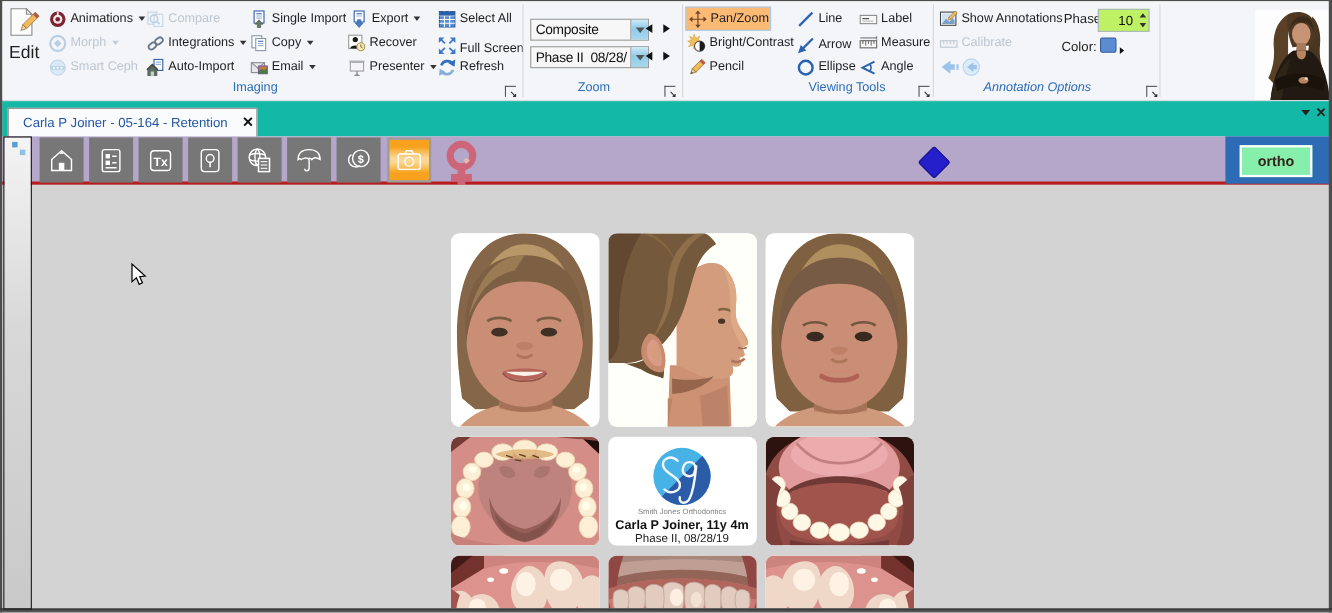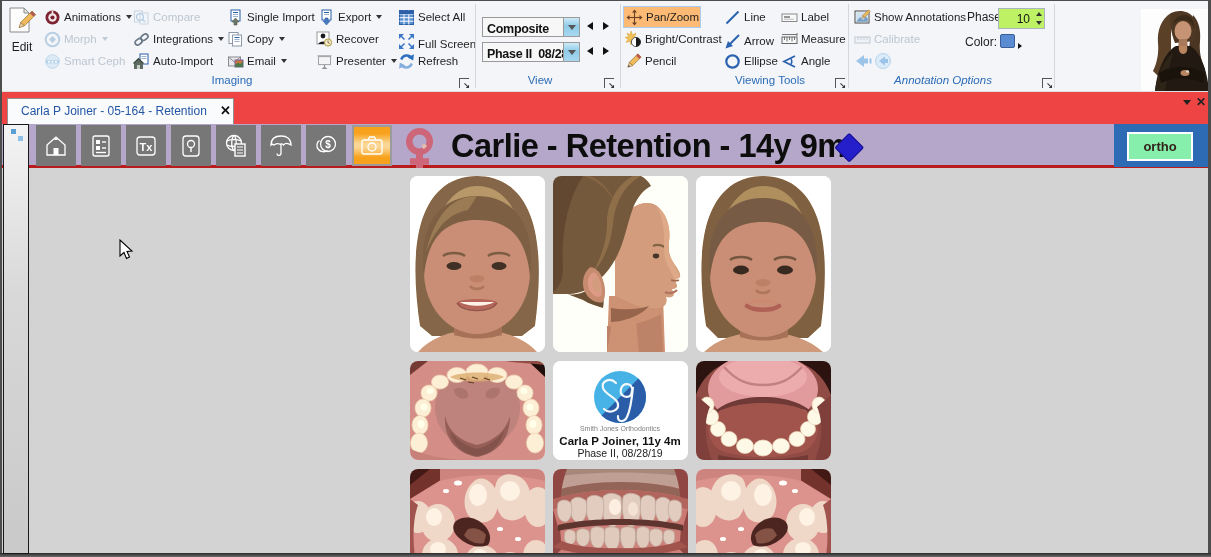--- a/index.html
+++ b/index.html
@@ -8,57 +8,57 @@
 #ribbon{left:2px;top:1px;width:1207px;height:90px;background:#f3f5f8;}
 .gsep{width:1px;top:3px;height:84px;background:#d4d7dc;}
 .glabel{font-size:11.5px;color:#2b6cb8;top:73px;height:14px;text-align:center;}
 .gexp{width:10px;height:10px;top:77px;border-left:1px solid #555;border-top:1px solid #555;}
 .gexp:after{content:"\2198";position:absolute;right:-1px;bottom:-2px;font-size:8px;color:#333;font-weight:bold;}
 .rbtn{height:22px;font-size:11.5px;color:#1e1e1e;white-space:nowrap;display:flex;align-items:center;}
 .rbtn .ic{width:17px;height:17px;margin-right:3px;flex:0 0 auto;}
 .dis{color:#bdc6d1;}
 .drop{display:inline-block;width:0;height:0;border-left:3.5px solid transparent;border-right:3.5px solid transparent;border-top:4px solid #333;margin-left:5px;}
 .dropd{border-top-color:#c2cad4;}
-.combo{width:98px;height:20px;background:#f7f7f7;border:1px solid #9a9a9a;font-size:12.5px;letter-spacing:-0.3px;color:#111;display:flex;align-items:flex-end;font-weight:bold;}
+.combo{width:108px;height:20px;background:#f7f7f7;border:1px solid #9a9a9a;font-size:12.5px;letter-spacing:-0.3px;color:#111;display:flex;align-items:center;}
 .combo .txt{flex:1;padding-left:4px;white-space:nowrap;overflow:hidden;}
 .combo .btn{width:16px;height:100%;background:linear-gradient(#cdeaf7,#8fcbe9 45%,#a8d8ef);border-left:1px solid #9a9a9a;display:flex;align-items:center;justify-content:center;}
 .combo .btn i{width:0;height:0;border-left:4px solid transparent;border-right:4px solid transparent;border-top:5px solid #555;}
 .arrL{width:0;height:0;border-top:4.5px solid transparent;border-bottom:4.5px solid transparent;border-right:6px solid #111;}
 .arrR{width:0;height:0;border-top:4.5px solid transparent;border-bottom:4.5px solid transparent;border-left:6px solid #111;}
-#tabrow{left:2px;top:91px;width:1207px;height:33px;background:#ef4444;border-top:1px solid #e0e0e0;}
+#tabrow{left:2px;top:91px;width:1207px;height:33px;background:#14b8a6;border-top:1px solid #e0e0e0;}
 #tab{position:absolute;left:5px;top:6px;width:227px;height:27px;background:#fafbfd;border:1px solid #909090;border-bottom:none;font-size:12px;color:#2456a4;display:flex;align-items:center;padding-left:13px;padding-bottom:3px;white-space:nowrap;}
 .gicon{stroke:#fff;fill:none;stroke-width:1.3;}
 #purple{left:2px;top:124px;width:1207px;height:44px;background:#b5a7c9;border-bottom:3px solid #b91c1c;font-weight:bold;}
 .gbtn{position:absolute;top:1px;width:40px;height:41px;background:#777;display:flex;align-items:center;justify-content:center;}
 #content{left:2px;top:168px;width:1207px;height:385px;background:#d3d3d3;overflow:hidden;}
 #lstrip{position:absolute;left:3px;top:124px;width:26px;height:430px;background:linear-gradient(180deg,#f4f4f4,#d8d8d8 40%,#c9c9c9);border:1px solid #1a1a1a;z-index:5;}
 #lstrip .d1{position:absolute;left:7px;top:4px;width:5px;height:5px;background:#5a9fd4;}
 #lstrip .d2{position:absolute;left:14px;top:11px;width:5px;height:5px;background:#8ec0e8;}
-.card{position:absolute;background:#fff;border-radius:8px;overflow:hidden;}
+.card{position:absolute;background:#fff;border-radius:8px;overflow:hidden;margin-top:36px;}
 .photo svg{filter:brightness(1.1) saturate(0.88);}
 .bL{left:0;top:0;width:2px;height:557px;background:#4d4d4d;}
 .bR{left:1208px;top:0;width:3px;height:557px;background:#4d4d4d;}
 .bT{left:0;top:0;width:1211px;height:1px;background:#4d4d4d;}
 .bB{left:0;top:553px;width:1211px;height:4px;background:linear-gradient(#2a2a2a,#6a6a6a);}
 </style></head>
 <body>
 <div id="ribbon" class="abs">
 
   <div class="abs" style="left:5px;top:6px;width:30px;height:26px;">
     <svg width="30" height="26" viewBox="0 0 30 26">
       <path d="M3 1 L17 1 L22 6 L22 25 L3 25 Z" fill="#fdfdfd" stroke="#8a8a8a"></path>
       <path d="M17 1 L17 6 L22 6 Z" fill="#e8e8e8" stroke="#8a8a8a"></path>
       <g transform="rotate(45 18 14)">
           <rect x="16" y="2" width="5" height="16" fill="#f0b95c" stroke="#9a7430" stroke-width="0.7"></rect>
           <path d="M16 18 L21 18 L18.5 23 Z" fill="#e8d0a8" stroke="#9a7430" stroke-width="0.7"></path>
           <rect x="16" y="2" width="5" height="3" fill="#b05a50"></rect>
         </g>
     </svg>
   </div>
-  <div class="abs" style="left:0px;top:39px;width:40px;text-align:center;font-size:12px;color:#1e1e1e;">Edit</div>
+  <div class="abs" style="left:0px;top:39px;width:40px;text-align:center;font-size:16px;color:#1e1e1e;">Edit</div>
 
   <div class="rbtn abs" style="left:42px;top:5px;"><svg class="ic" viewBox="0 0 17 17">
         <circle cx="8.5" cy="8.5" r="7" fill="#7c2230"></circle>
         <circle cx="8.5" cy="8.5" r="4.2" fill="#f3e9ea"></circle>
         <circle cx="8.5" cy="8.5" r="2.1" fill="#7c2230"></circle>
         <rect x="7.7" y="1.8" width="1.6" height="4" fill="#f3e9ea"></rect>
       </svg>Animations<span class="drop"></span></div>
   <div class="rbtn dis abs" style="left:42px;top:27px;"><svg class="ic" viewBox="0 0 17 17">
         <circle cx="8.5" cy="8.5" r="6.8" fill="none" stroke="#b9cfe4" stroke-width="2"></circle>
         <path d="M5 8.5 L8.5 5 L12 8.5 L8.5 12 Z" fill="#b9cfe4"></path>
@@ -177,21 +177,21 @@
   <div class="combo abs" style="left:480px;top:41px;">
       <span class="txt">Phase II&nbsp; 08/28/</span>
       <span class="btn">
         <i></i>
       </span>
     </div>
   <div class="arrL abs" style="left:585px;top:21px;"></div>
   <div class="arrR abs" style="left:601px;top:21px;"></div>
   <div class="arrL abs" style="left:585px;top:46px;"></div>
   <div class="arrR abs" style="left:601px;top:46px;"></div>
-  <div class="glabel abs" style="left:478px;width:120px;">View</div>
+  <div class="glabel abs" style="left:478px;width:120px;">Zoom</div>
   <div class="gexp abs" style="left:602px;"></div>
   <div class="gsep abs" style="left:618px;"></div>
 
   <div class="rbtn abs" style="left:621px;top:5px;width:78px;height:22px;background:#fdba74;border:1px solid #a9cbee;padding-left:2px;"><svg class="ic" viewBox="0 0 17 17">
         <g fill="#6b4226" stroke="#6b4226" stroke-width="1.1">
           <line x1="8.5" y1="3" x2="8.5" y2="14"></line>
           <line x1="3" y1="8.5" x2="14" y2="8.5"></line>
         </g>
         <g fill="#6b4226">
           <path d="M8.5 0.5 L11 3.5 L6 3.5 Z"></path>
@@ -372,21 +372,20 @@
   <div class="abs" style="left:400px;top:0px;width:40px;height:44px;">
     <svg width="40" height="44" viewBox="0 0 40 44">
         <g stroke="#ce6679" fill="none">
           <circle cx="17.5" cy="17.5" r="10.25" stroke-width="6.5"></circle>
           <line x1="17.5" y1="28" x2="17.5" y2="44" stroke-width="7"></line>
           <line x1="8" y1="37.5" x2="27" y2="37.5" stroke-width="6.5"></line>
         </g>
         <path d="M25.2 21.5 A10.25 10.25 0 0 1 21.5 25.2 L19.5 21.7 A6 6 0 0 0 21.7 19.5 Z" fill="#e3bcae"></path>
       </svg>
   </div>
-  <div class="abs" style="left:449px;top:4px;font-size:32.5px;color:#0d0d0d;white-space:nowrap;letter-spacing:-0.5px;">Carlie - Retention - 14y 9m</div>
   <div class="abs" style="left:837.25px;top:12.75px;width:20.5px;height:20.5px;background:#251ecb;outline:1.5px solid #1a148f;outline-offset:-1.5px;transform:rotate(45deg);border-radius:2px;"></div>
   <div class="abs" style="left:1112px;top:0px;width:95px;height:43px;background:#2d6cb5;">
     <div class="abs" style="left:13px;top:8px;width:66px;height:29px;background:#86efac;border:2px solid #fff;display:flex;align-items:center;justify-content:center;font-size:13px;color:#33231a;">ortho</div>
   </div>
 </div>
 <div id="content" class="abs">
 
   <div class="card photo" style="left:408px;top:8px;width:135px;height:176px;">
     <svg width="135" height="176" viewBox="0 0 135 176">
       <rect width="135" height="176" fill="#f7f3ea"></rect>

